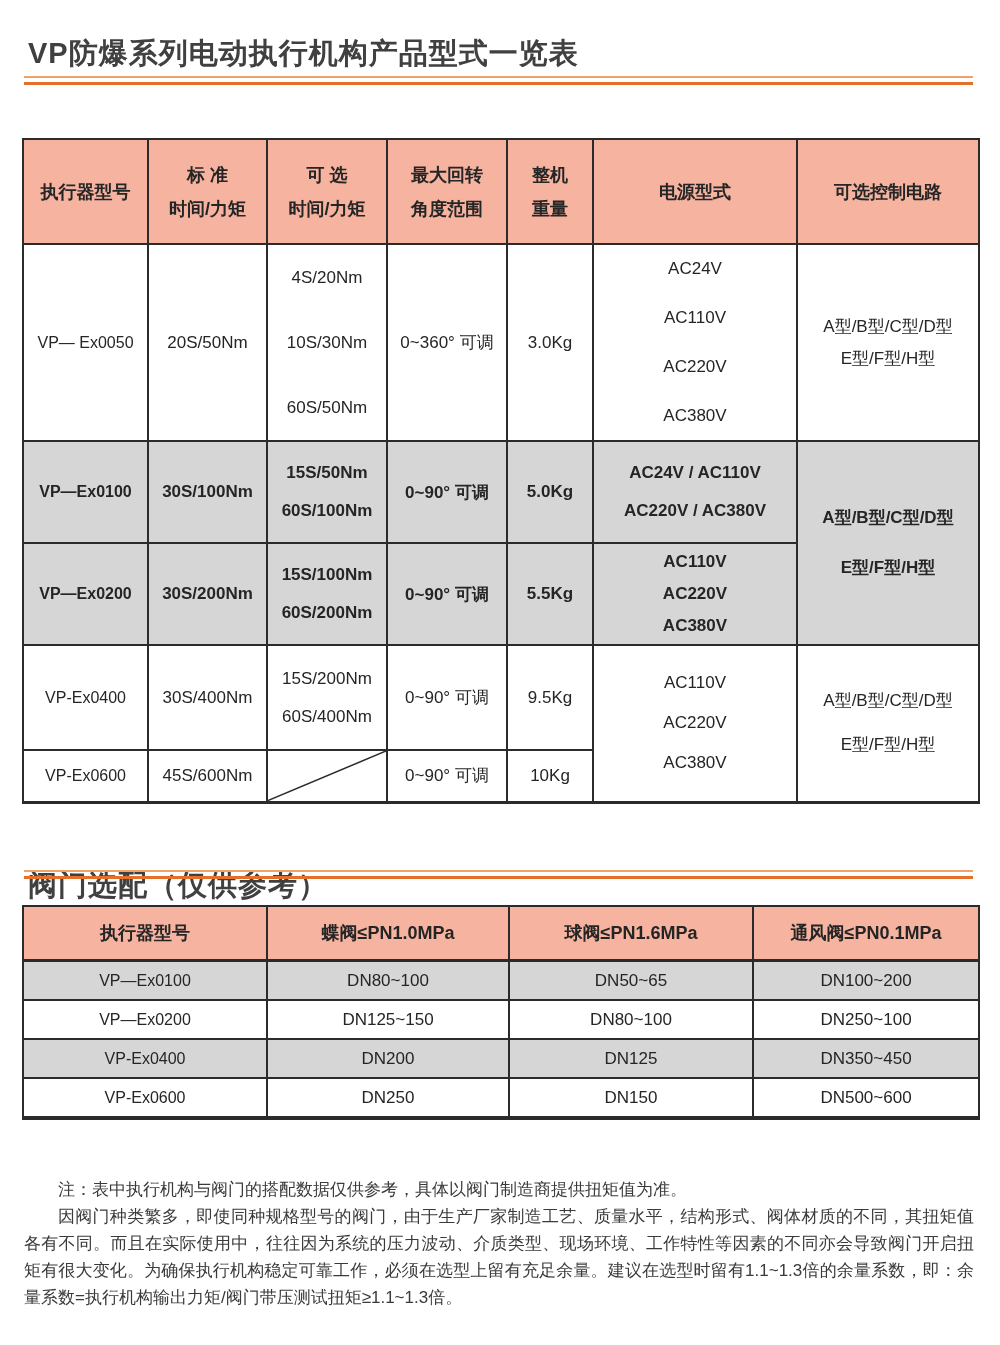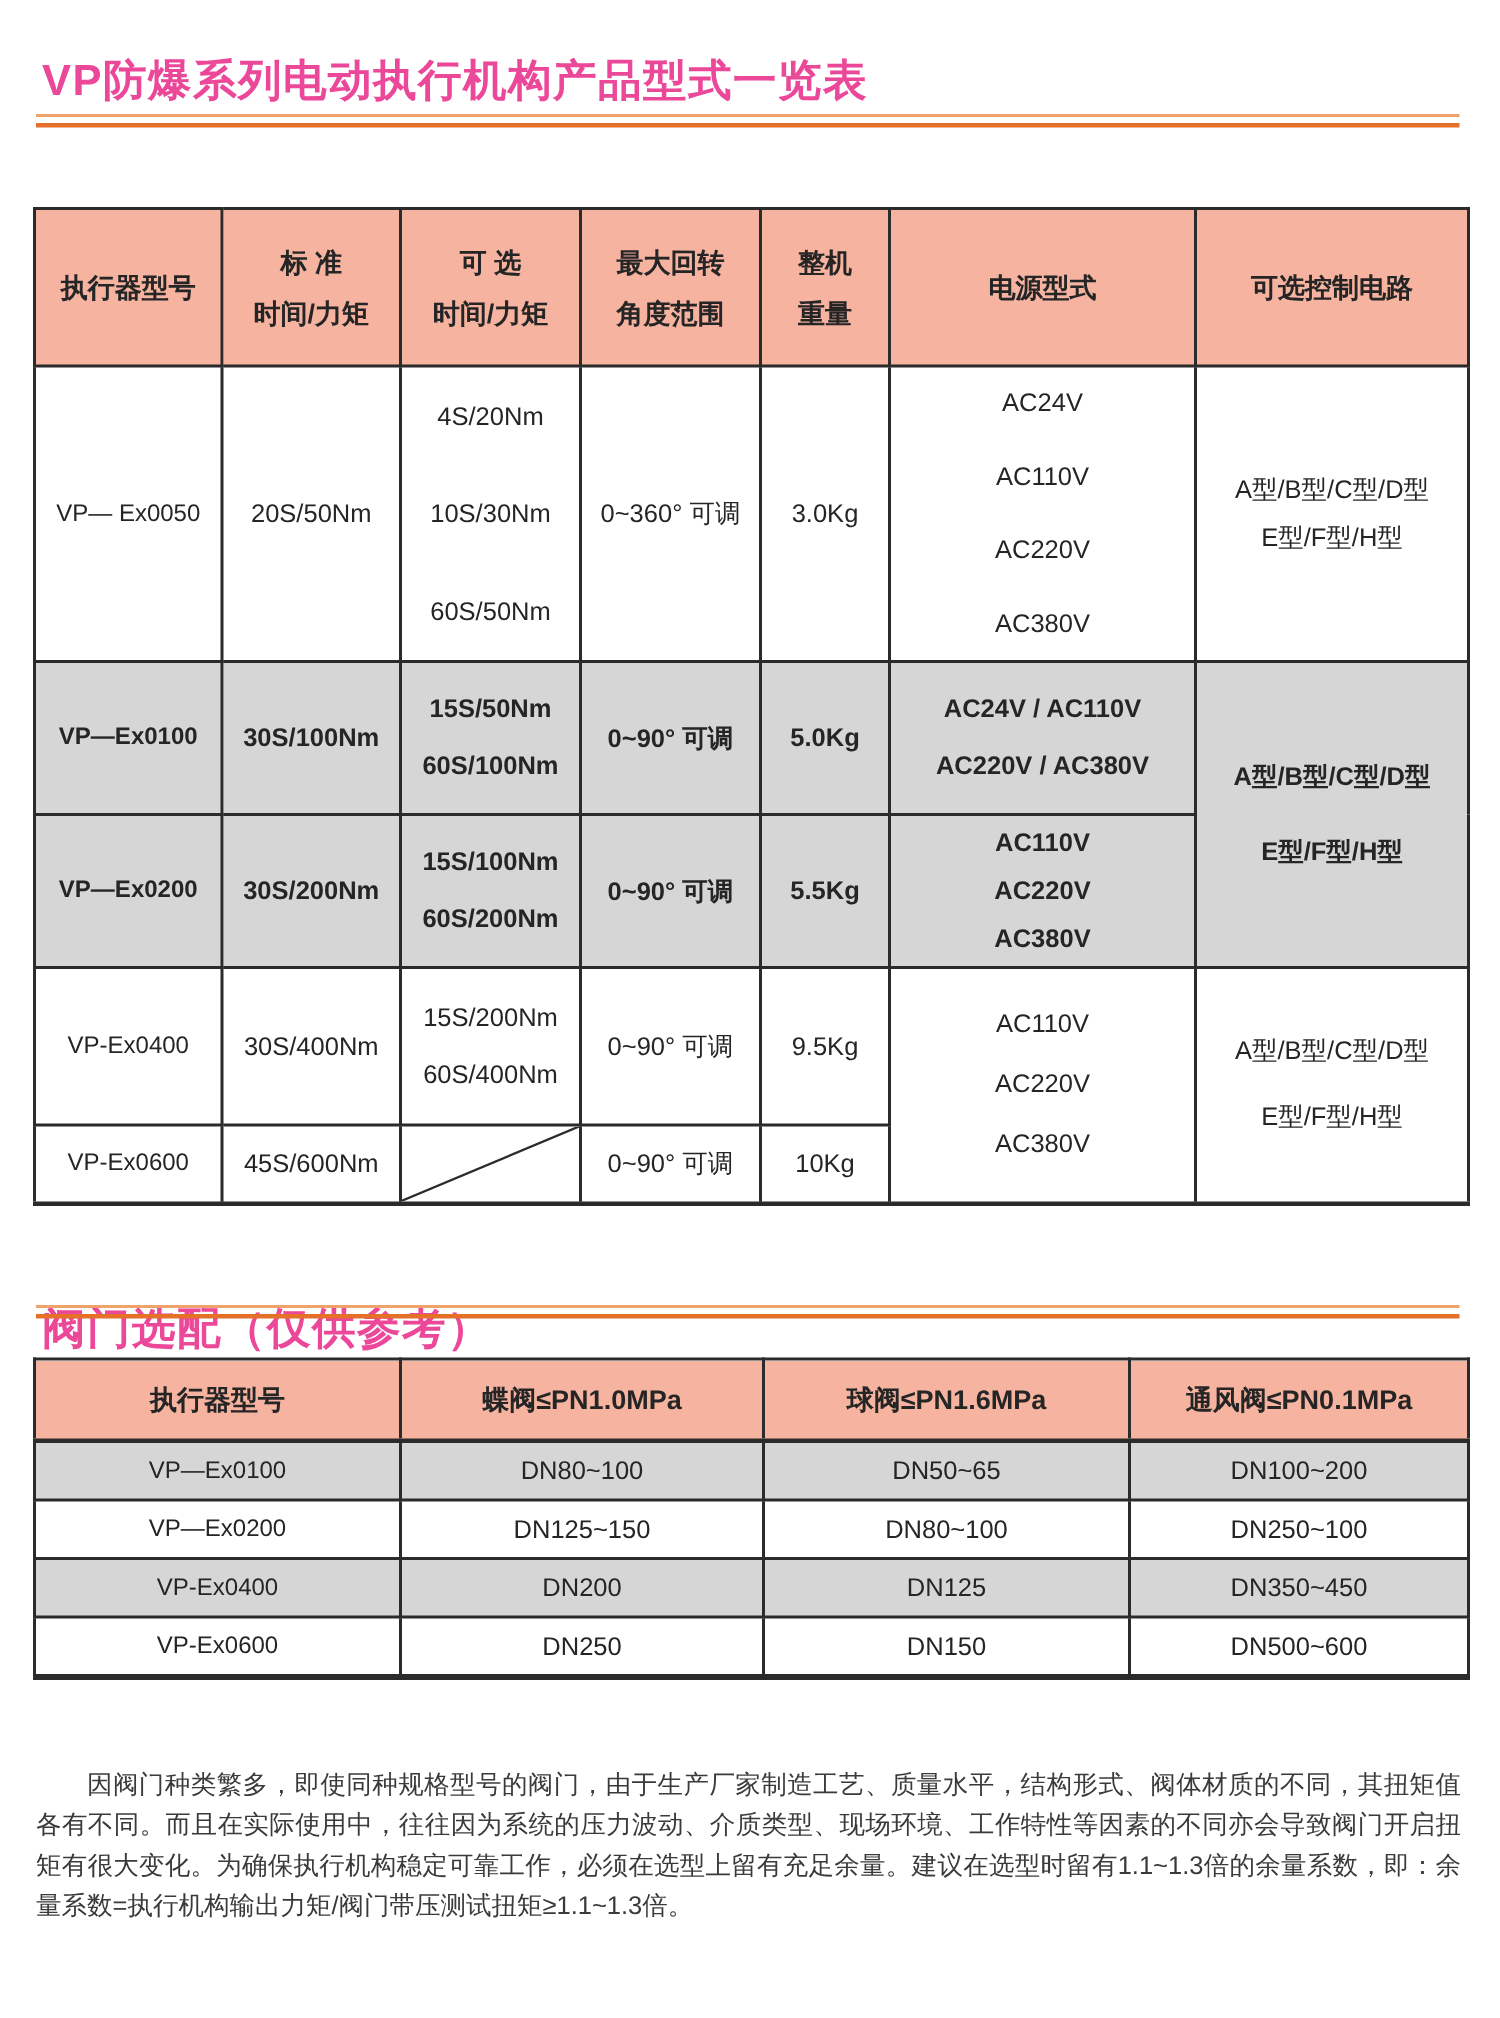--- a/index.html
+++ b/index.html
@@ -3,21 +3,21 @@
 <meta charset="utf-8">
 <style>
   html,body { margin:0; padding:0; background:#ffffff; }
   .page {
     position:relative; width:1000px; height:1345px; background:#ffffff;
     font-family:"Liberation Sans","DejaVu Sans",sans-serif; color:#252525;
     overflow:hidden;
   }
   .sec-title {
     position:absolute; left:28px; font-size:29px; font-weight:bold;
-    color:#ec4899; letter-spacing:1px; white-space:nowrap; margin:0;
+    color:#404040; letter-spacing:1px; white-space:nowrap; margin:0;
   }
   #title1 { top:34px; }
   #title2 { top:828px;margin-top:38px; }
   .rule {
     position:absolute; left:24px; width:949px; height:4px;
     border-top:2px solid #F0A26C; border-bottom:3px solid #E4702A;
   }
   #rule1 { top:76px; }
   #rule2 { top:870px; }
 
@@ -255,16 +255,17 @@
       <tr>
         <td class="model">VP-Ex0600</td>
         <td>DN250</td>
         <td>DN150</td>
         <td>DN500~600</td>
       </tr>
     </tbody>
   </table>
 
   <div class="notes">
+    <p>注：表中执行机构与阀门的搭配数据仅供参考，具体以阀门制造商提供扭矩值为准。</p>
     <p>因阀门种类繁多，即使同种规格型号的阀门，由于生产厂家制造工艺、质量水平，结构形式、阀体材质的不同，其扭矩值各有不同。而且在实际使用中，往往因为系统的压力波动、介质类型、现场环境、工作特性等因素的不同亦会导致阀门开启扭矩有很大变化。为确保执行机构稳定可靠工作，必须在选型上留有充足余量。建议在选型时留有1.1~1.3倍的余量系数，即：余量系数=执行机构输出力矩/阀门带压测试扭矩≥1.1~1.3倍。</p>
   </div>
 
 </div>
 
 </body></html>

